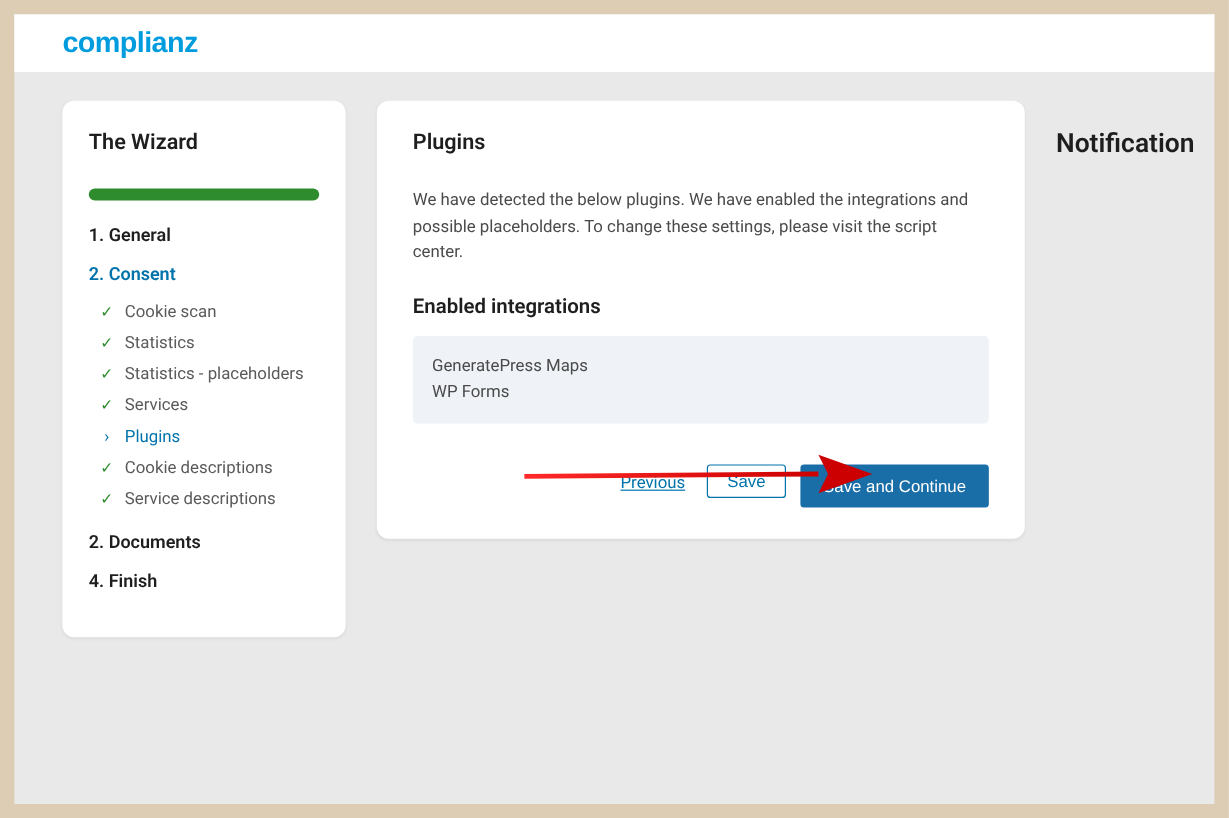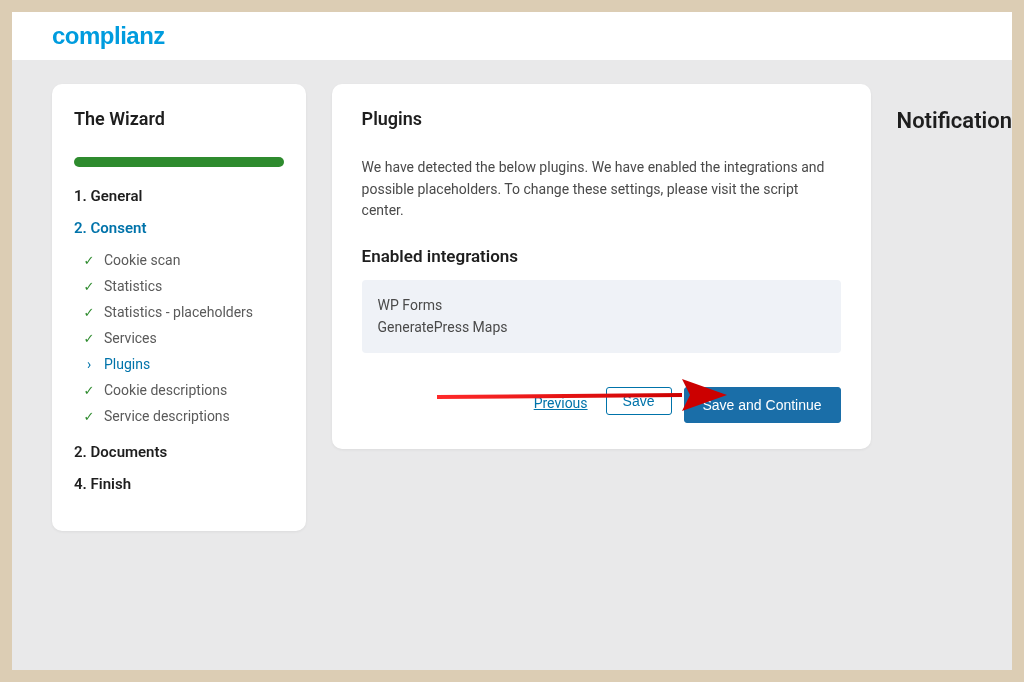--- a/index.html
+++ b/index.html
@@ -37,21 +37,21 @@
     gap: 26px;
     padding: 24px 0 24px 40px;
     align-items: flex-start;
   }
   .card {
     background: #ffffff;
     border-radius: 10px;
     box-shadow: 0 1px 3px rgba(0,0,0,0.06);
   }
   .sidebar {
-    width: 254px;
+    width: 236px;
     padding: 24px 22px 28px 22px;
   }
   .sidebar h2 {
     font-size: 18px;
     font-weight: 600;
     color: #1e1e1e;
     margin-bottom: 28px;
   }
   .progress {
     height: 10px;
@@ -233,22 +233,22 @@
 
       <div class="step-major">2. Documents</div>
       <div class="step-major">4. Finish</div>
     </div>
 
     <div class="card main">
       <h2>Plugins</h2>
       <p class="desc">We have detected the below plugins. We have enabled the integrations and possible placeholders. To change these settings, please visit the script center.</p>
       <div class="subhead">Enabled integrations</div>
       <div class="integrations-box">
+        <div>GeneratePress Maps</div>
         <div>WP Forms</div>
-        <div>GeneratePress Maps</div>
       </div>
       <div class="actions">
         <a class="link-prev">Previous</a>
         <button class="btn-outline">Save</button>
         <button class="btn-primary">Save and Continue</button>
       </div>
     </div>
 
     <div class="rightcol">
       <h2>Notification</h2>

